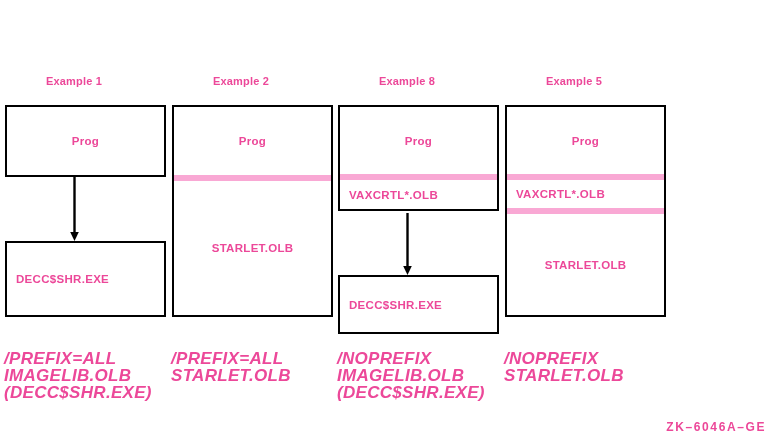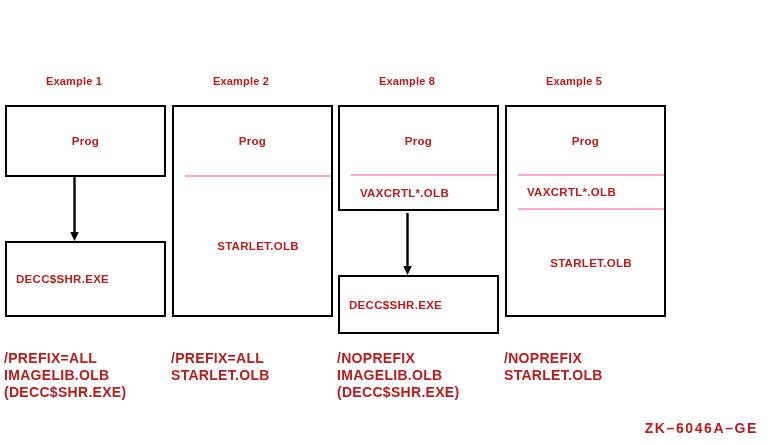--- a/index.html
+++ b/index.html
@@ -7,21 +7,21 @@
     padding: 0;
     background: #ffffff;
   }
   #figure {
     position: relative;
     width: 771px;
     height: 445px;
     background: #ffffff;
     overflow: hidden;
     font-family: "Liberation Sans", sans-serif;
-    color: #b91c1c;
+    color: #ec4899;
   }
   .col-title {
     position: absolute;
     width: 138px;
     text-align: center;
     font-size: 11px;
     font-weight: bold;
     letter-spacing: 0.2px;
     white-space: nowrap;
   }
@@ -35,50 +35,50 @@
   .cell {
     display: flex;
     align-items: center;
     box-sizing: border-box;
     font-size: 11.5px;
     font-weight: bold;
     letter-spacing: 0.3px;
     white-space: nowrap;
   }
   .cell + .cell {
-    border-top: 2px solid #f9a8d4;
-    margin-left: 11px;
+    border-top: 6px solid #f9a8d4;
   }
   .cell.center {
     justify-content: center;
   }
   .cell.left {
     justify-content: flex-start;
     padding-left: 9px;
   }
   .arrow {
     position: absolute;
     width: 11px;
   }
   .caption {
     position: absolute;
-    font-size: 14px;
+    font-size: 17px;
     font-weight: bold;
     line-height: 17px;
     letter-spacing: 0.3px;
     white-space: nowrap;
+    font-style: italic;
   }
   .caption div {
     white-space: nowrap;
   }
   #fig-id {
     position: absolute;
-    right: 13px;
+    right: 5px;
     top: 420px;
-    font-size: 14px;
+    font-size: 12px;
     font-weight: bold;
     letter-spacing: 1.6px;
     white-space: nowrap;
   }
 </style>
 </head>
 <body>
 
 <div id="figure">
     <div class="col-title" style="left: 5px; top: 75px;">Example 1</div>

